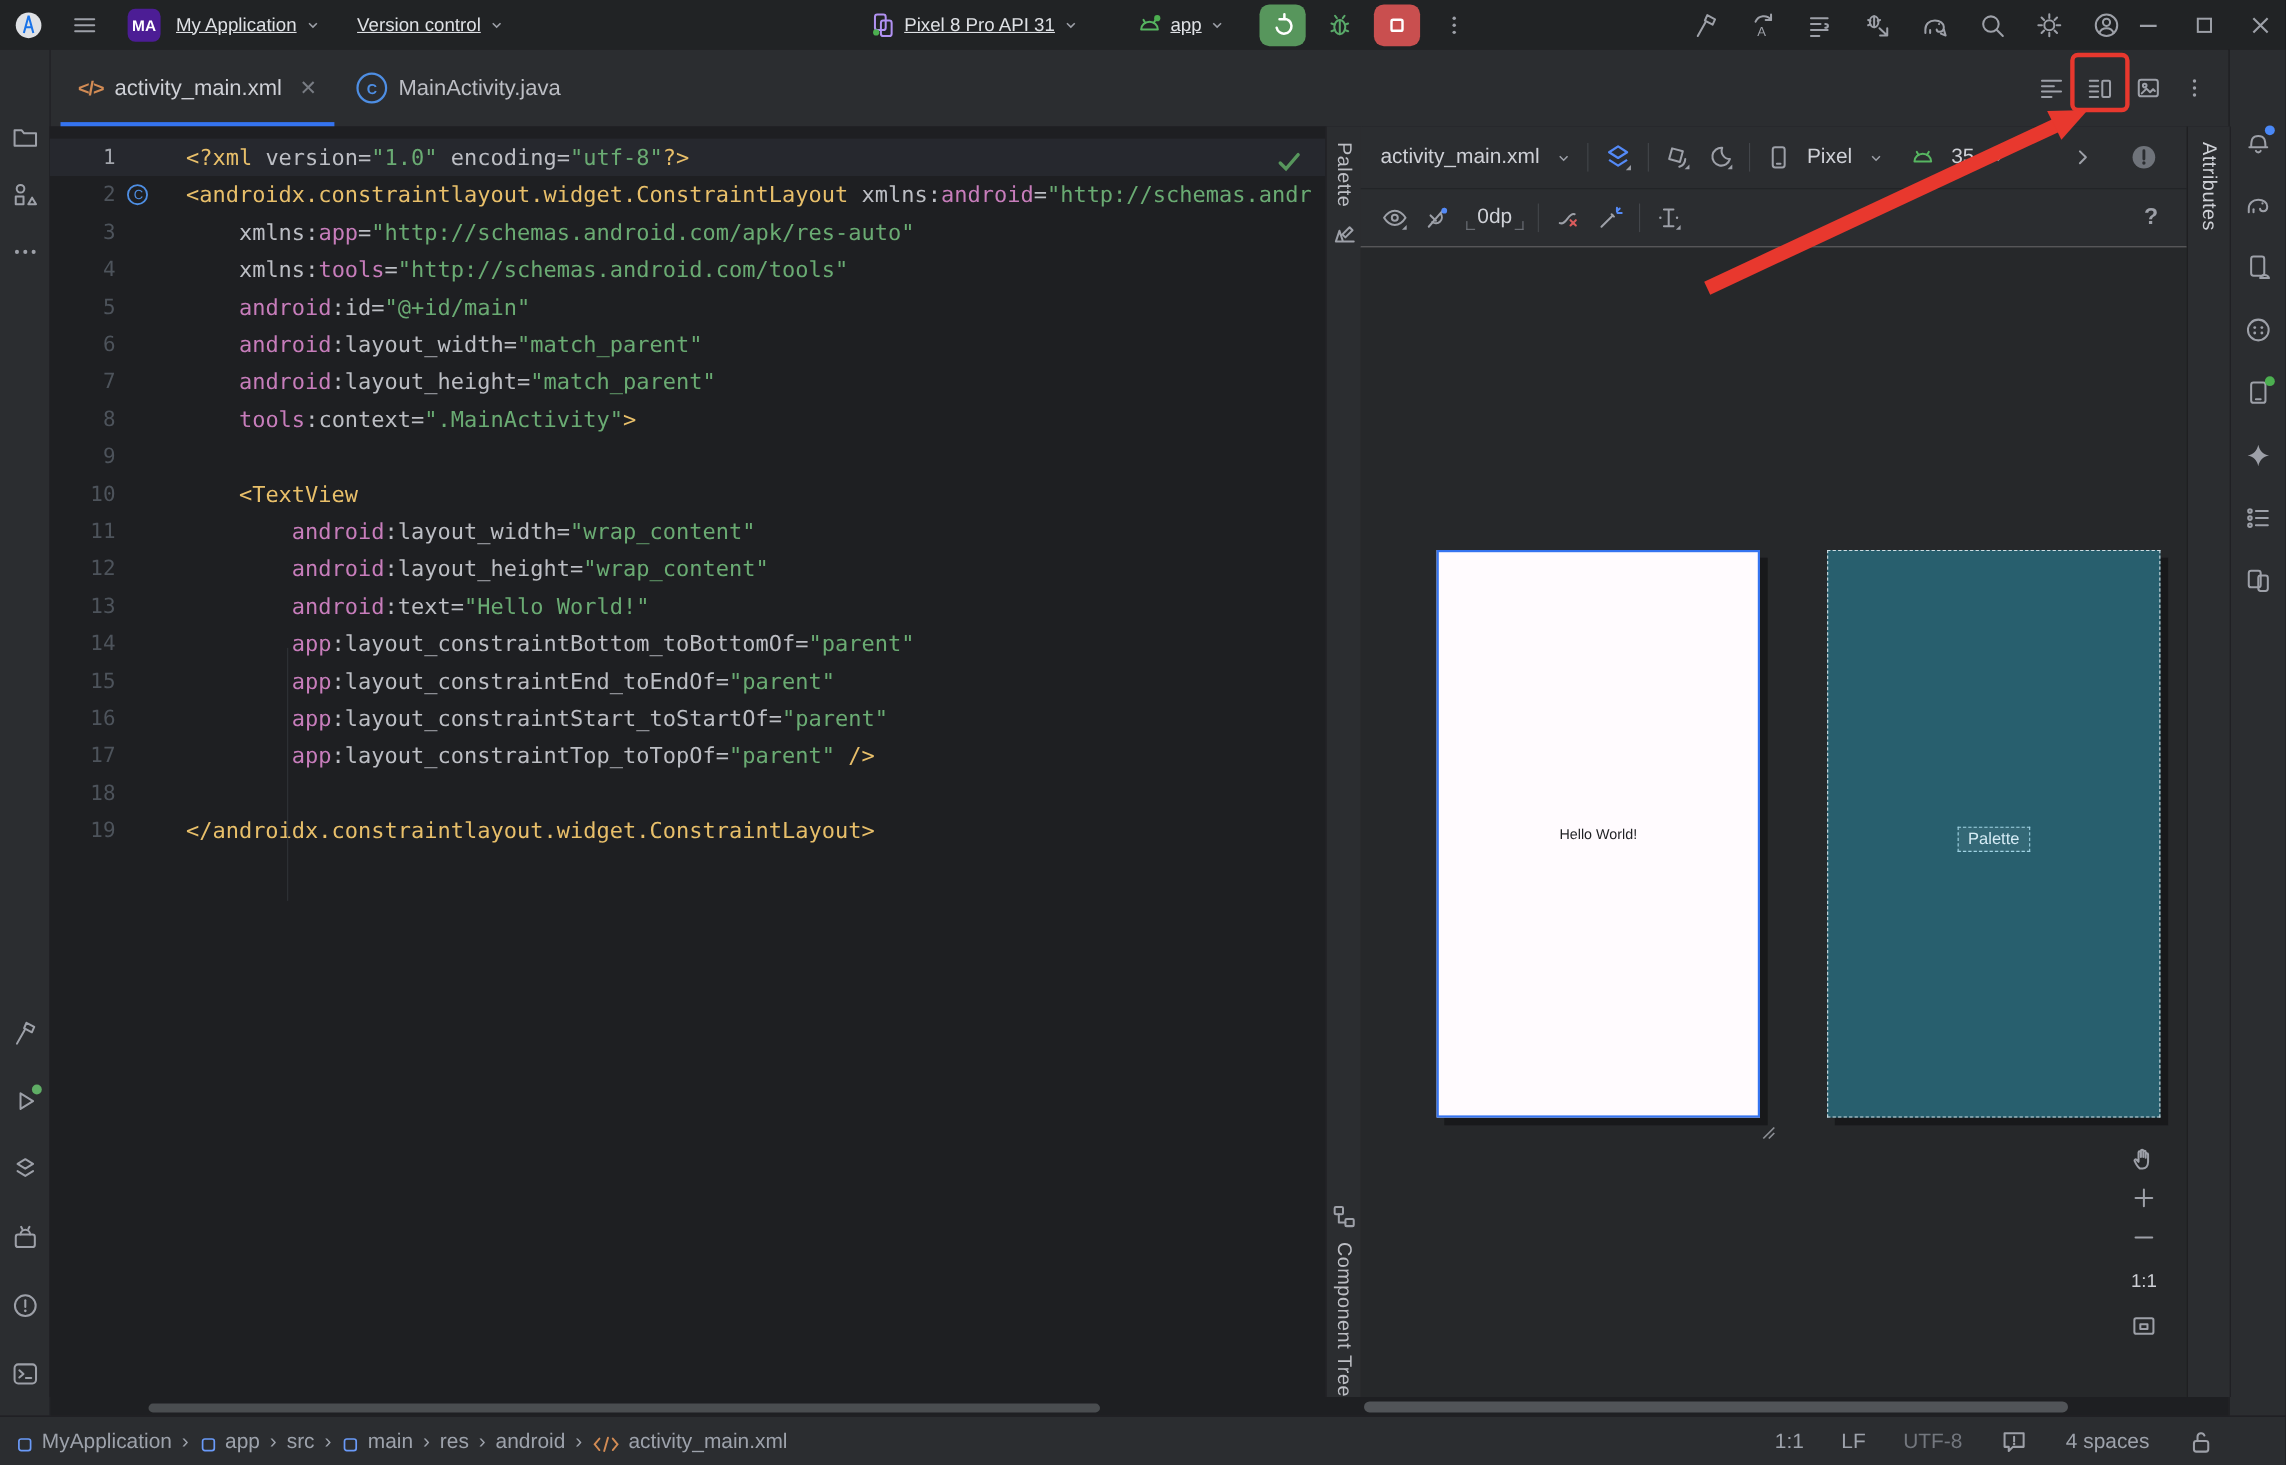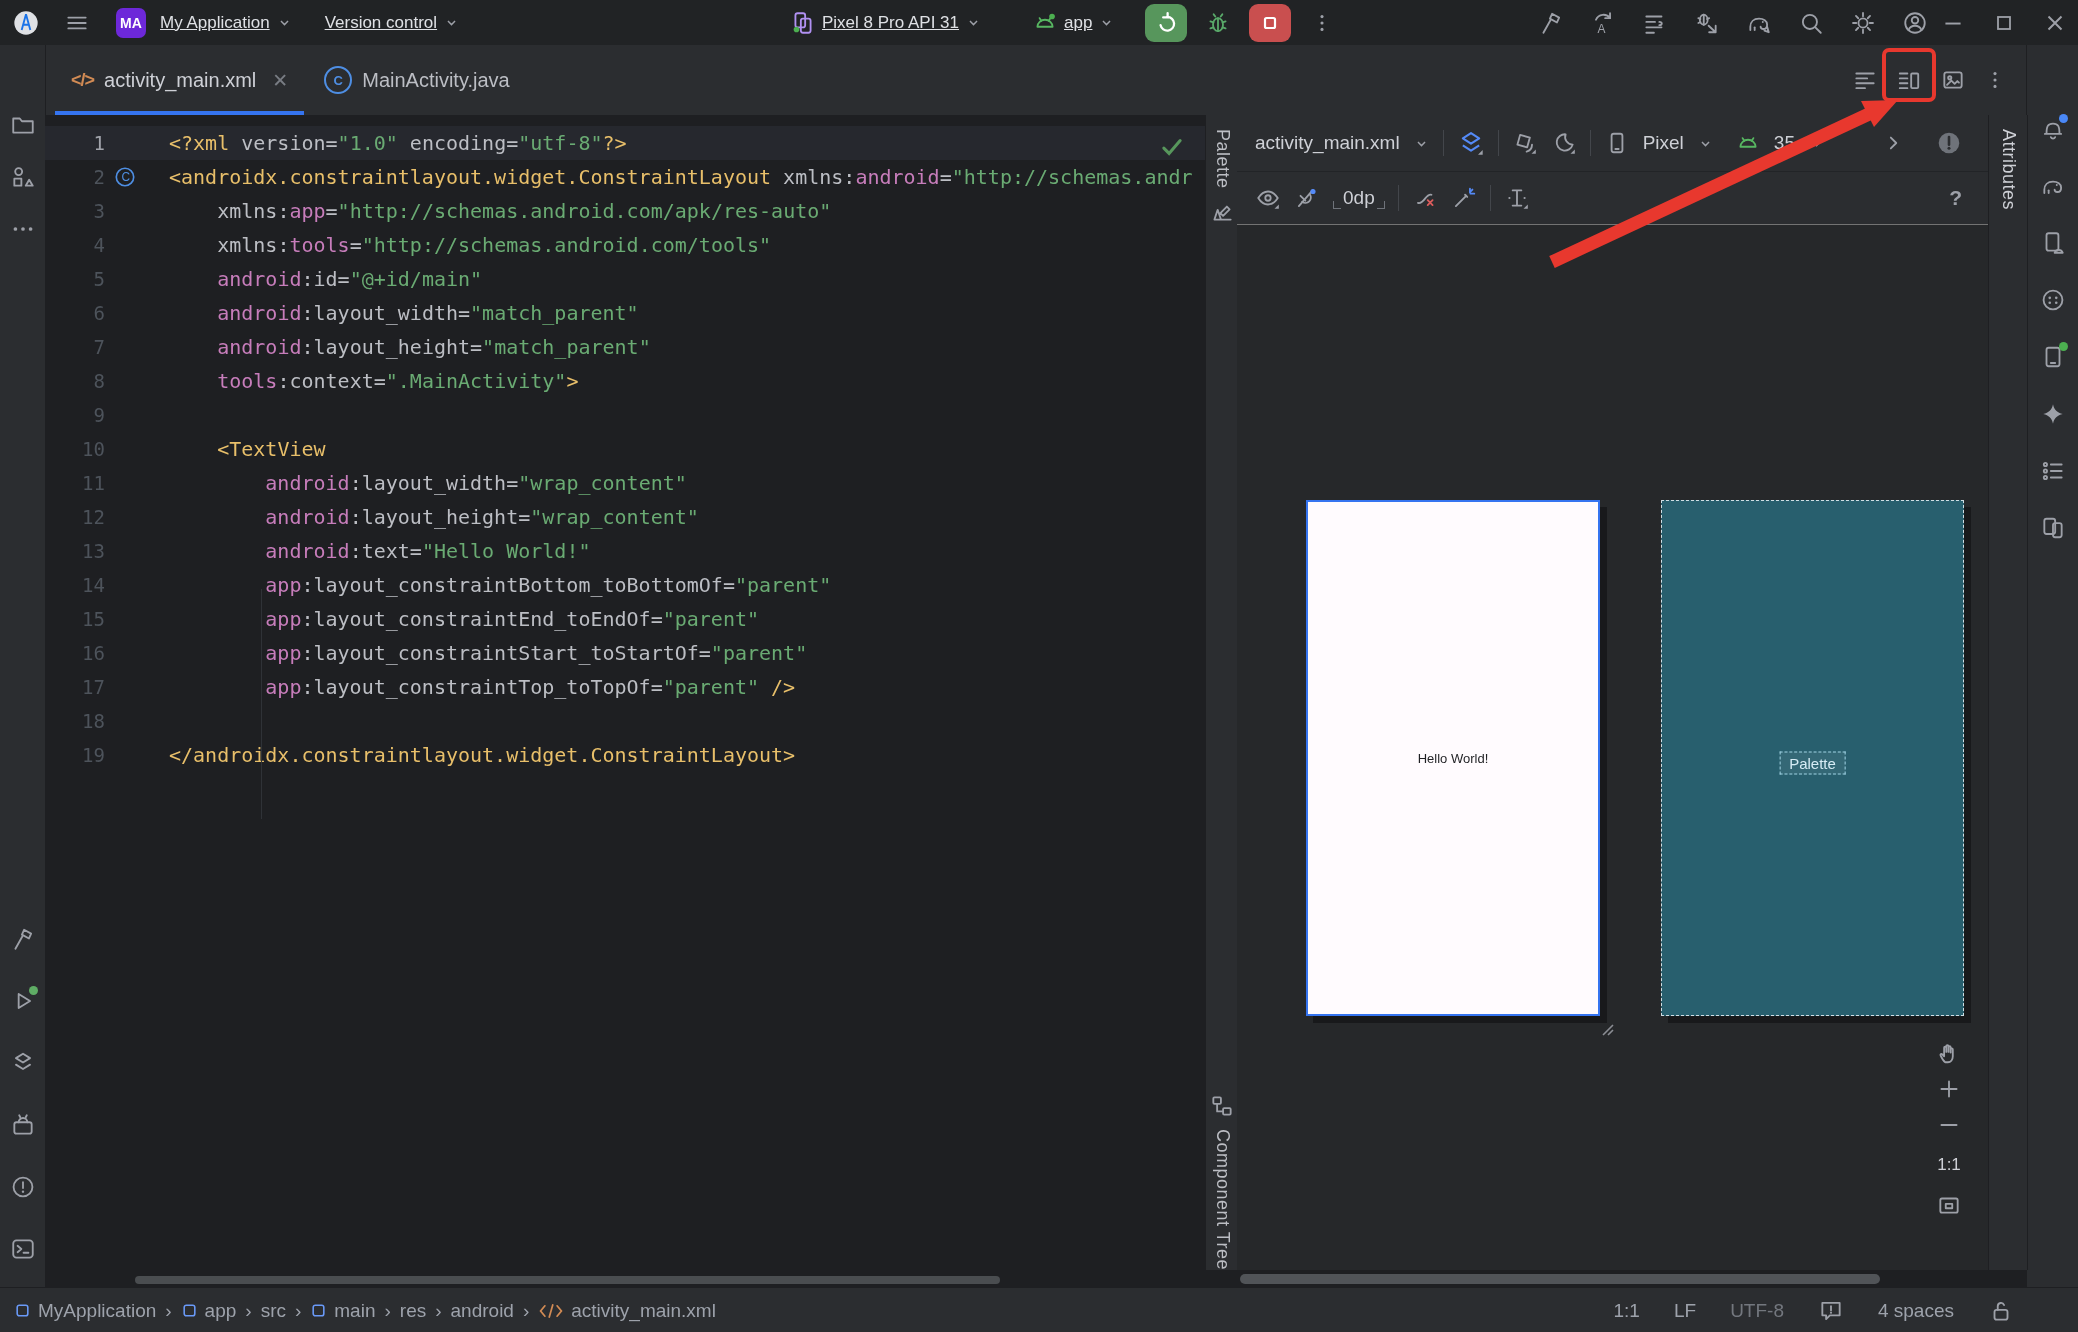--- a/index.html
+++ b/index.html
@@ -2,21 +2,21 @@
 <html><head>
 <meta charset="utf-8">
 <style>
   html,body{margin:0;padding:0;background:#101113;}
   body{font-family:"Liberation Sans",sans-serif;-webkit-font-smoothing:antialiased;}
   #app{position:relative;width:2078px;height:1332px;background:#1e1f22;overflow:hidden;color:#bcbec4;}
 
   
   .titlebar{position:absolute;left:0;top:0;width:2078px;height:45px;background:#212325;border-bottom:1px solid #141517;display:flex;align-items:center;}
   .tb-left{display:flex;align-items:center;gap:14px;padding-left:12px;}
-  .badge{width:30px;height:30px;border-radius:7px;background:#6d28d9;color:#fff;font-size:14px;font-weight:bold;display:flex;align-items:center;justify-content:center;}
+  .badge{width:30px;height:30px;border-radius:7px;background:#4c1d95;color:#fff;font-size:14px;font-weight:bold;display:flex;align-items:center;justify-content:center;}
   .tb-label{color:#dfe1e5;font-size:17px;display:flex;align-items:center;gap:6px;text-decoration:underline;}
   .tb-center{position:absolute;left:790px;top:0;height:45px;display:flex;align-items:center;gap:10px;}
   .tb-right{position:absolute;right:150px;top:0;height:45px;display:flex;align-items:center;gap:26px;}
   .winctl{position:absolute;right:10px;top:0;height:45px;display:flex;align-items:center;gap:26px;}
   .sqbtn{width:42px;height:38px;border-radius:9px;display:flex;align-items:center;justify-content:center;}
   .sqbtn.run{background:#57965c;}
   .sqbtn.stop{background:#c94f4f;}
   .icon{display:inline-flex;align-items:center;justify-content:center;color:#9da0a8;position:relative;}
   .icon svg{display:block;}
 
@@ -72,21 +72,21 @@
   .phone.blueprintv{left:424px;top:275px;width:303px;height:516px;background:#285f6e;border:1px dashed #cfdee4;box-sizing:border-box;}
   .hello{position:absolute;left:0;right:0;top:50%;transform:translateY(-50%);text-align:center;color:#1f2023;font-size:13px;}
   .tvbox{position:absolute;left:50%;top:51%;transform:translate(-50%,-50%);border:1px dashed #9fd3e4;background:rgba(255,255,255,.06);color:#d6ecf5;font-size:15px;padding:2px 9px;}
   .zoomstack{position:absolute;right:26px;top:815px;display:flex;flex-direction:column;align-items:center;gap:10px;}
   .zoomstack .zlbl{color:#ced0d6;font-size:17px;height:34px;display:flex;align-items:center;}
   .scrollbar{position:absolute;border-radius:5px;background:#4a4d50;}
 
   
   .statusbar{position:absolute;left:0;top:1287px;width:2078px;height:45px;background:#2b2d30;border-top:1px solid #1e1f22;display:flex;align-items:center;font-size:19px;color:#9da2ab;}
   .crumbs{display:flex;align-items:center;gap:9px;padding-left:14px;}
-  .crumb{display:flex;align-items:center;gap:7px;}
+  .crumb{display:flex;align-items:flex-end;gap:7px;}
   .sb-right{position:absolute;right:64px;display:flex;align-items:center;gap:34px;}
   .sb-right .dim{color:#73777e;}
 
   
   .anno-box{position:absolute;left:1882px;top:48px;width:46px;height:46px;border:4px solid #e8382e;border-radius:7px;pointer-events:none;}
   #anno-arrow{position:absolute;left:0;top:0;pointer-events:none;}
 </style>
 </head>
 <body>
 

